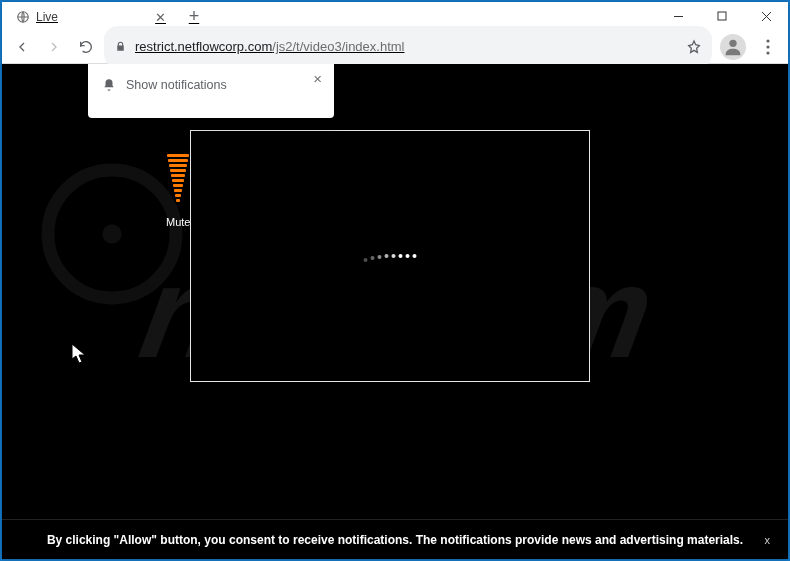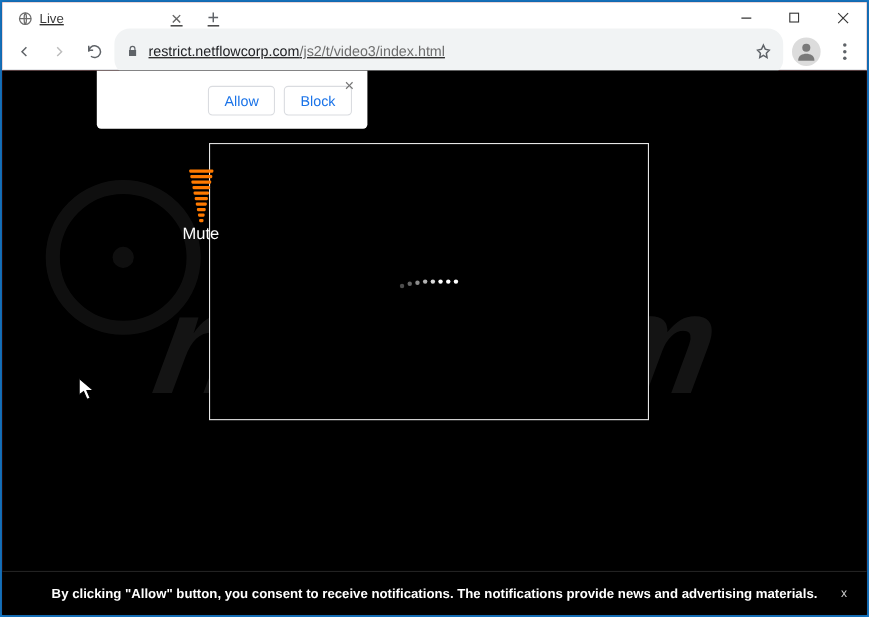--- a/index.html
+++ b/index.html
@@ -129,21 +129,21 @@
   .volmeter .bar:nth-child(1){width:22px;}
   .volmeter .bar:nth-child(2){width:20px;}
   .volmeter .bar:nth-child(3){width:18px;}
   .volmeter .bar:nth-child(4){width:16px;}
   .volmeter .bar:nth-child(5){width:14px;}
   .volmeter .bar:nth-child(6){width:12px;}
   .volmeter .bar:nth-child(7){width:10px;}
   .volmeter .bar:nth-child(8){width:8px;}
   .volmeter .bar:nth-child(9){width:6px;}
   .volmeter .bar:nth-child(10){width:4px;}
-  .mute-label { color:#fff; font-size:15px; margin-top:0; }
+  .mute-label { color:#fff; font-size:11px; margin-top:12px; }
   
   .consent-bar {
     position:absolute; left:0; right:0; bottom:0;
     height:40px; background:#000;
     display:flex; align-items:center; justify-content:center;
     color:#fff; font-size:12px; font-weight:600;
     padding: 0 30px;
     border-top: 1px solid #222;
   }
   .consent-close {
@@ -290,23 +290,25 @@
       <div class="mute-label">Mute</div>
     </div>
 
     <div class="consent-bar">
       <span>By clicking "Allow" button, you consent to receive notifications. The notifications provide news and advertising materials.</span>
       <span class="consent-close">x</span>
     </div>
 
     <div class="perm-prompt">
       <div class="perm-close">×</div>
-      <div class="perm-actions">
-        <button class="perm-btn">Allow</button>
-        <button class="perm-btn">Block</button>
+      <div class="perm-row">
+        <svg class="bell" viewBox="0 0 24 24" fill="#5f6368">
+            <path d="M12 2a6 6 0 0 0-6 6v5l-2 3h16l-2-3V8a6 6 0 0 0-6-6zm0 20a2.5 2.5 0 0 0 2.5-2.5h-5A2.5 2.5 0 0 0 12 22z"></path>
+          </svg>
+        <span>Show notifications</span>
       </div>
     </div>
 
     <svg class="cursor" width="14" height="20" viewBox="0 0 14 20">
         <path d="M0 0l0 15 4-3 3 7 3-1-3-7 6 0z" fill="#fff" stroke="#000" stroke-width="1"></path>
       </svg>
 
   </div>
 </div>
 

